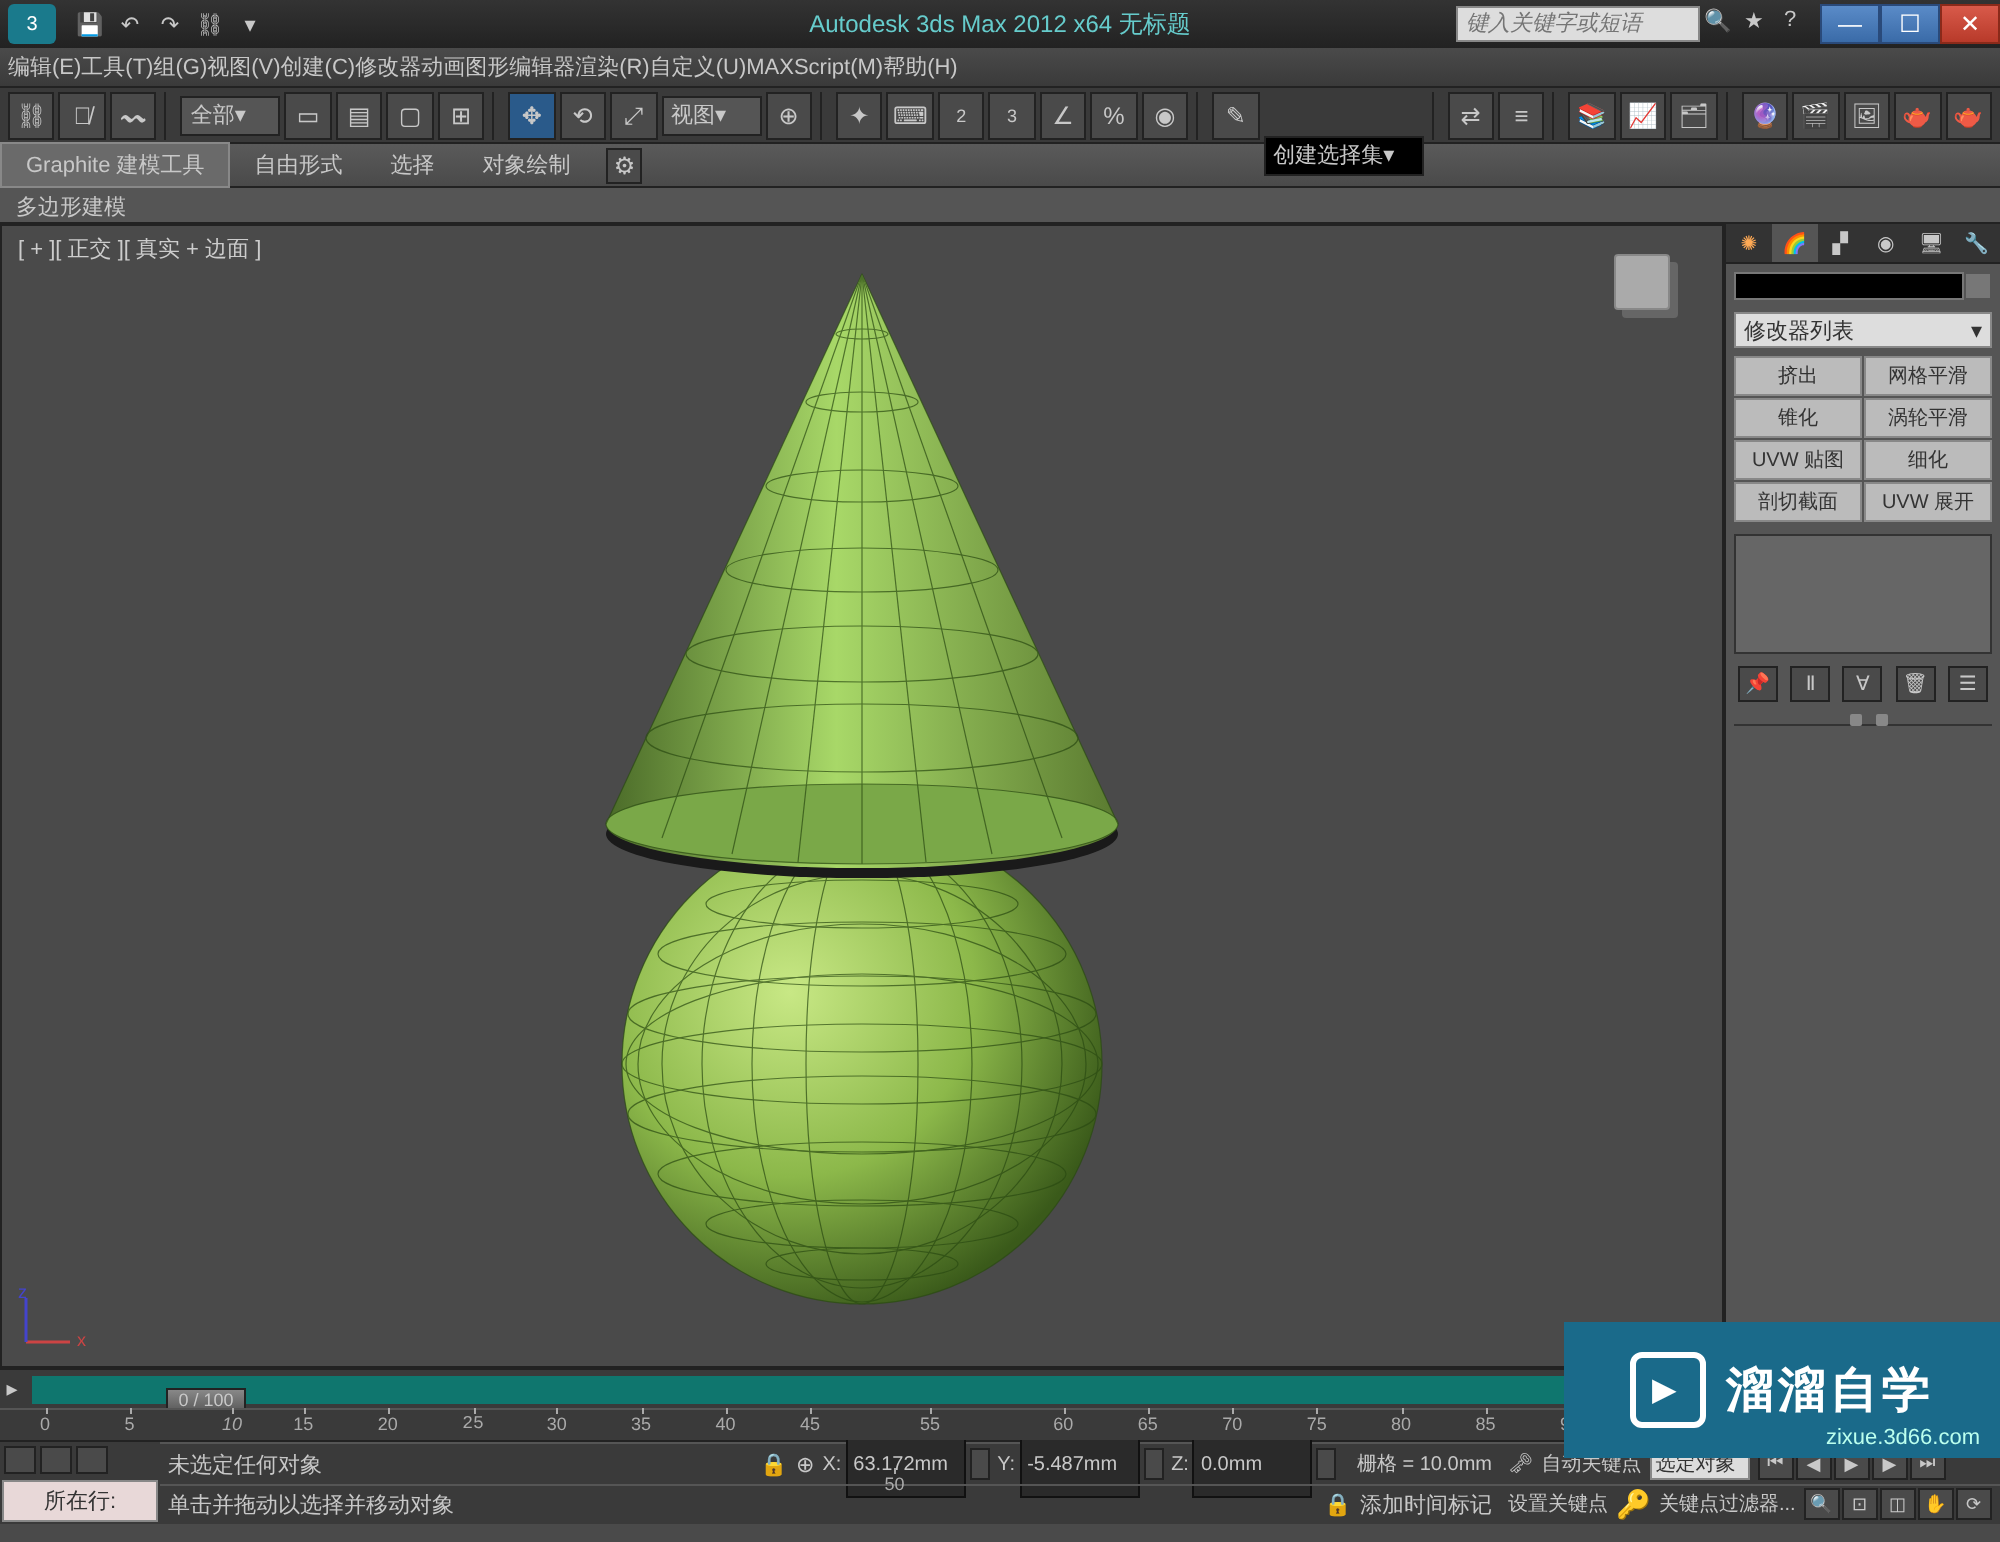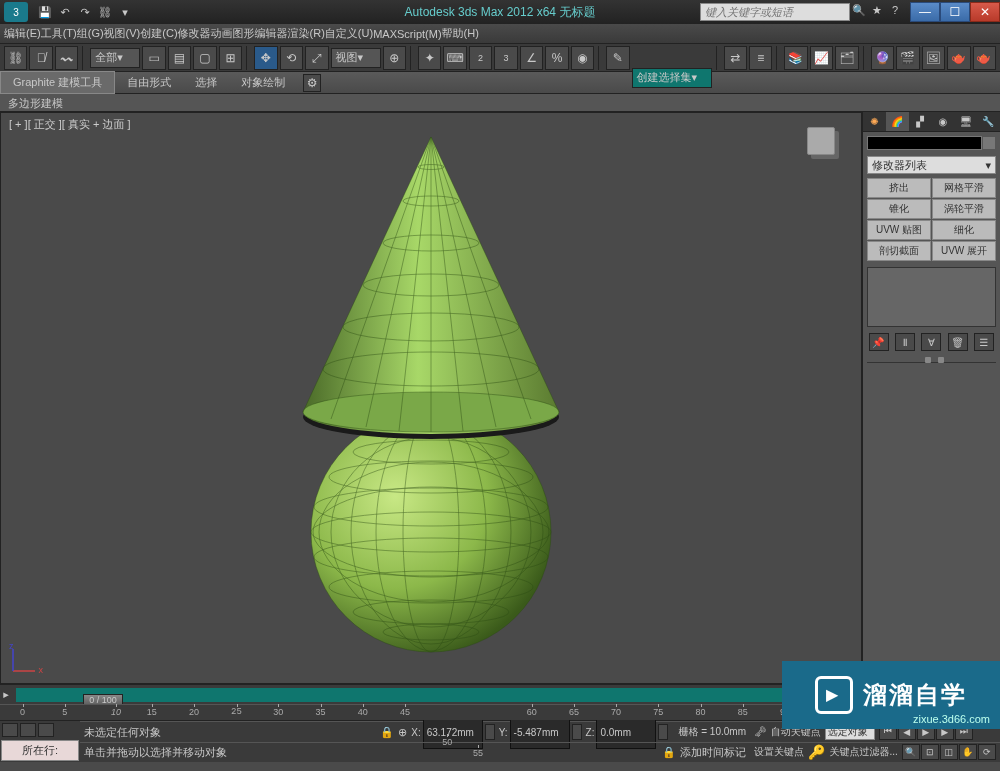--- a/index.html
+++ b/index.html
@@ -4,38 +4,38 @@
 <style>
 * { margin: 0; padding: 0; box-sizing: border-box; font-family: "Microsoft YaHei", Arial, sans-serif; }
 body { width: 1000px; height: 771px; background: #4a4a4a; overflow: hidden; position: relative; font-size: 11px; color: #c8c8c8; }
 
 
 .titlebar { height: 24px; background: linear-gradient(#333, #222); display: flex; align-items: center; position: relative; }
 .titlebar .logo { width: 24px; height: 20px; background: #1a7a8c; border-radius: 3px; margin: 0 4px; display: flex; align-items: center; justify-content: center; color: #fff; font-size: 10px; }
 .titlebar .qat { display: flex; gap: 2px; margin-left: 4px; }
 .titlebar .qat span { width: 18px; height: 18px; display: inline-flex; align-items: center; justify-content: center; }
 .titlebar .title { position: absolute; left: 50%; transform: translateX(-50%); color: #6cc; font-size: 12px; }
-.titlebar .search { position: absolute; right: 150px; width: 150px; height: 18px; background: #ddd; border: 1px solid #888; color: #777; font-style: italic; padding: 0 4px; font-size: 11px; }
+.titlebar .search { position: absolute; right: 150px; width: 122px; height: 18px; background: #ddd; border: 1px solid #888; color: #777; font-style: italic; padding: 0 4px; font-size: 11px; }
 .titlebar .tb-icons { position: absolute; right: 92px; display: flex; gap: 4px; }
 .titlebar .tb-icons span { width: 16px; height: 16px; }
 .titlebar .winbtns { position: absolute; right: 0; display: flex; }
 .titlebar .winbtns div { width: 30px; height: 20px; display: flex; align-items: center; justify-content: center; font-size: 12px; color: #fff; }
 .titlebar .winbtns .min, .titlebar .winbtns .max { background: linear-gradient(#5a8bc8,#3a6ba8); border: 1px solid #2a4a7a; }
 .titlebar .winbtns .close { background: linear-gradient(#d85a4a,#b83a2a); border: 1px solid #8a2a1a; }
 
 
 .menubar { height: 20px; background: linear-gradient(#4a4a4a,#3a3a3a); display: flex; align-items: center; padding: 0 4px; border-bottom: 1px solid #222; }
 .menubar span { cursor: default; }
 
 
 .toolbar { height: 28px; background: #3a3a3a; display: flex; align-items: center; padding: 0 4px; gap: 2px; border-bottom: 1px solid #222; }
 .tbtn { width: 24px; height: 24px; background: #4a4a4a; border: 1px solid #222; display: flex; align-items: center; justify-content: center; font-size: 12px; }
 .tsep { width: 4px; height: 24px; border-left: 1px solid #222; margin: 0 2px; }
 .tsel { background: #555; border: 1px solid #222; height: 20px; padding: 0 4px; min-width: 50px; display: flex; align-items: center; }
-.tsel.dark { background: #0f766e; min-width: 80px; margin-top: 40px; }
+.tsel.dark { background: #000000; min-width: 80px; margin-top: 40px; }
 
 
 .ribbon { height: 22px; background: linear-gradient(#5a5a5a,#4a4a4a); display: flex; align-items: center; border-bottom: 1px solid #222; }
 .ribbon .rtab { padding: 3px 12px; font-size: 11px; }
 .ribbon .rtab.active { background: #6a6a6a; border: 1px solid #888; }
 .ribbon-sub { height: 18px; background: #555; padding: 2px 8px; font-size: 11px; border-bottom: 1px solid #222; }
 
 
 .main { display: flex; height: 572px; }
 
@@ -333,21 +333,21 @@
     <span style="left: 62.2222px;">5</span>
     <span style="left: 111px; font-style: italic;">10</span>
     <span style="left: 146.667px;">15</span>
     <span style="left: 188.889px;">20</span>
     <span style="left: 231.111px; font-family: Liberation Mono, monospace;">25</span>
     <span style="left: 273.333px;">30</span>
     <span style="left: 315.556px;">35</span>
     <span style="left: 357.778px;">40</span>
     <span style="left: 400px;">45</span>
     <span style="left: 442.222px; margin-top: 30px;">50</span>
-    <span style="left: 473px; margin-top: 41px;">55</span>
+    <span style="left: 460px;">55</span>
     <span style="left: 526.667px;">60</span>
     <span style="left: 568.889px;">65</span>
     <span style="left: 611.111px;">70</span>
     <span style="left: 653.333px;">75</span>
     <span style="left: 695.556px;">80</span>
     <span style="left: 737.778px;">85</span>
     <span style="left: 780px;">90</span>
   </div>
 
 <div class="status">

